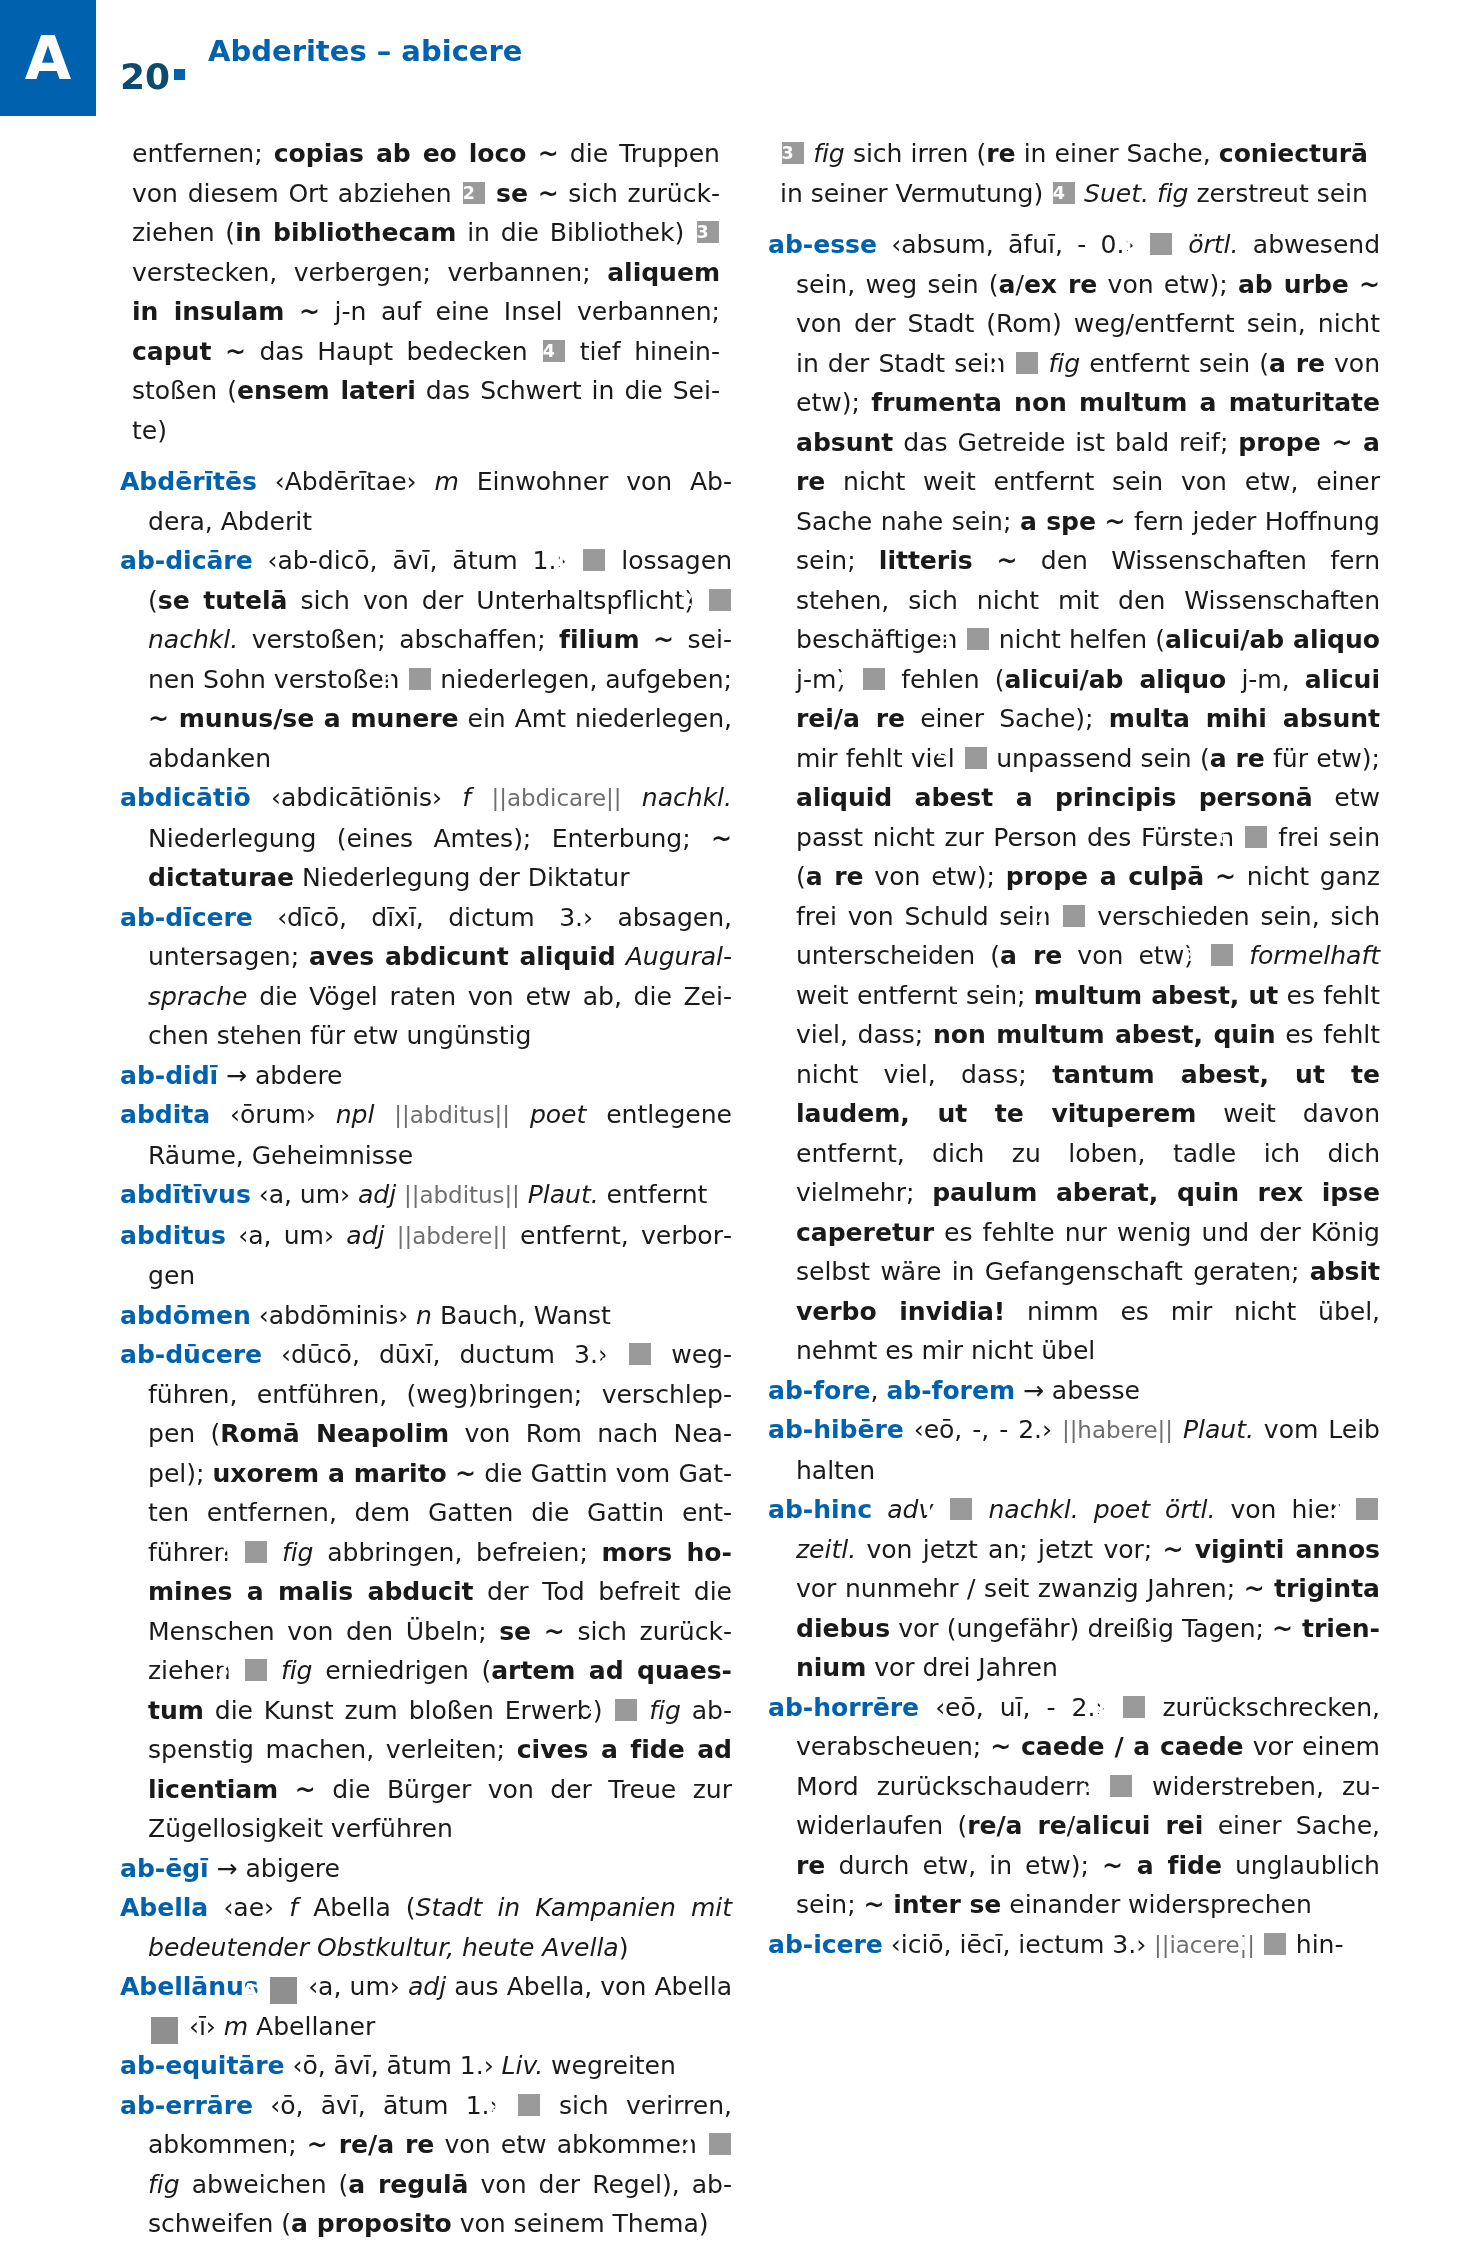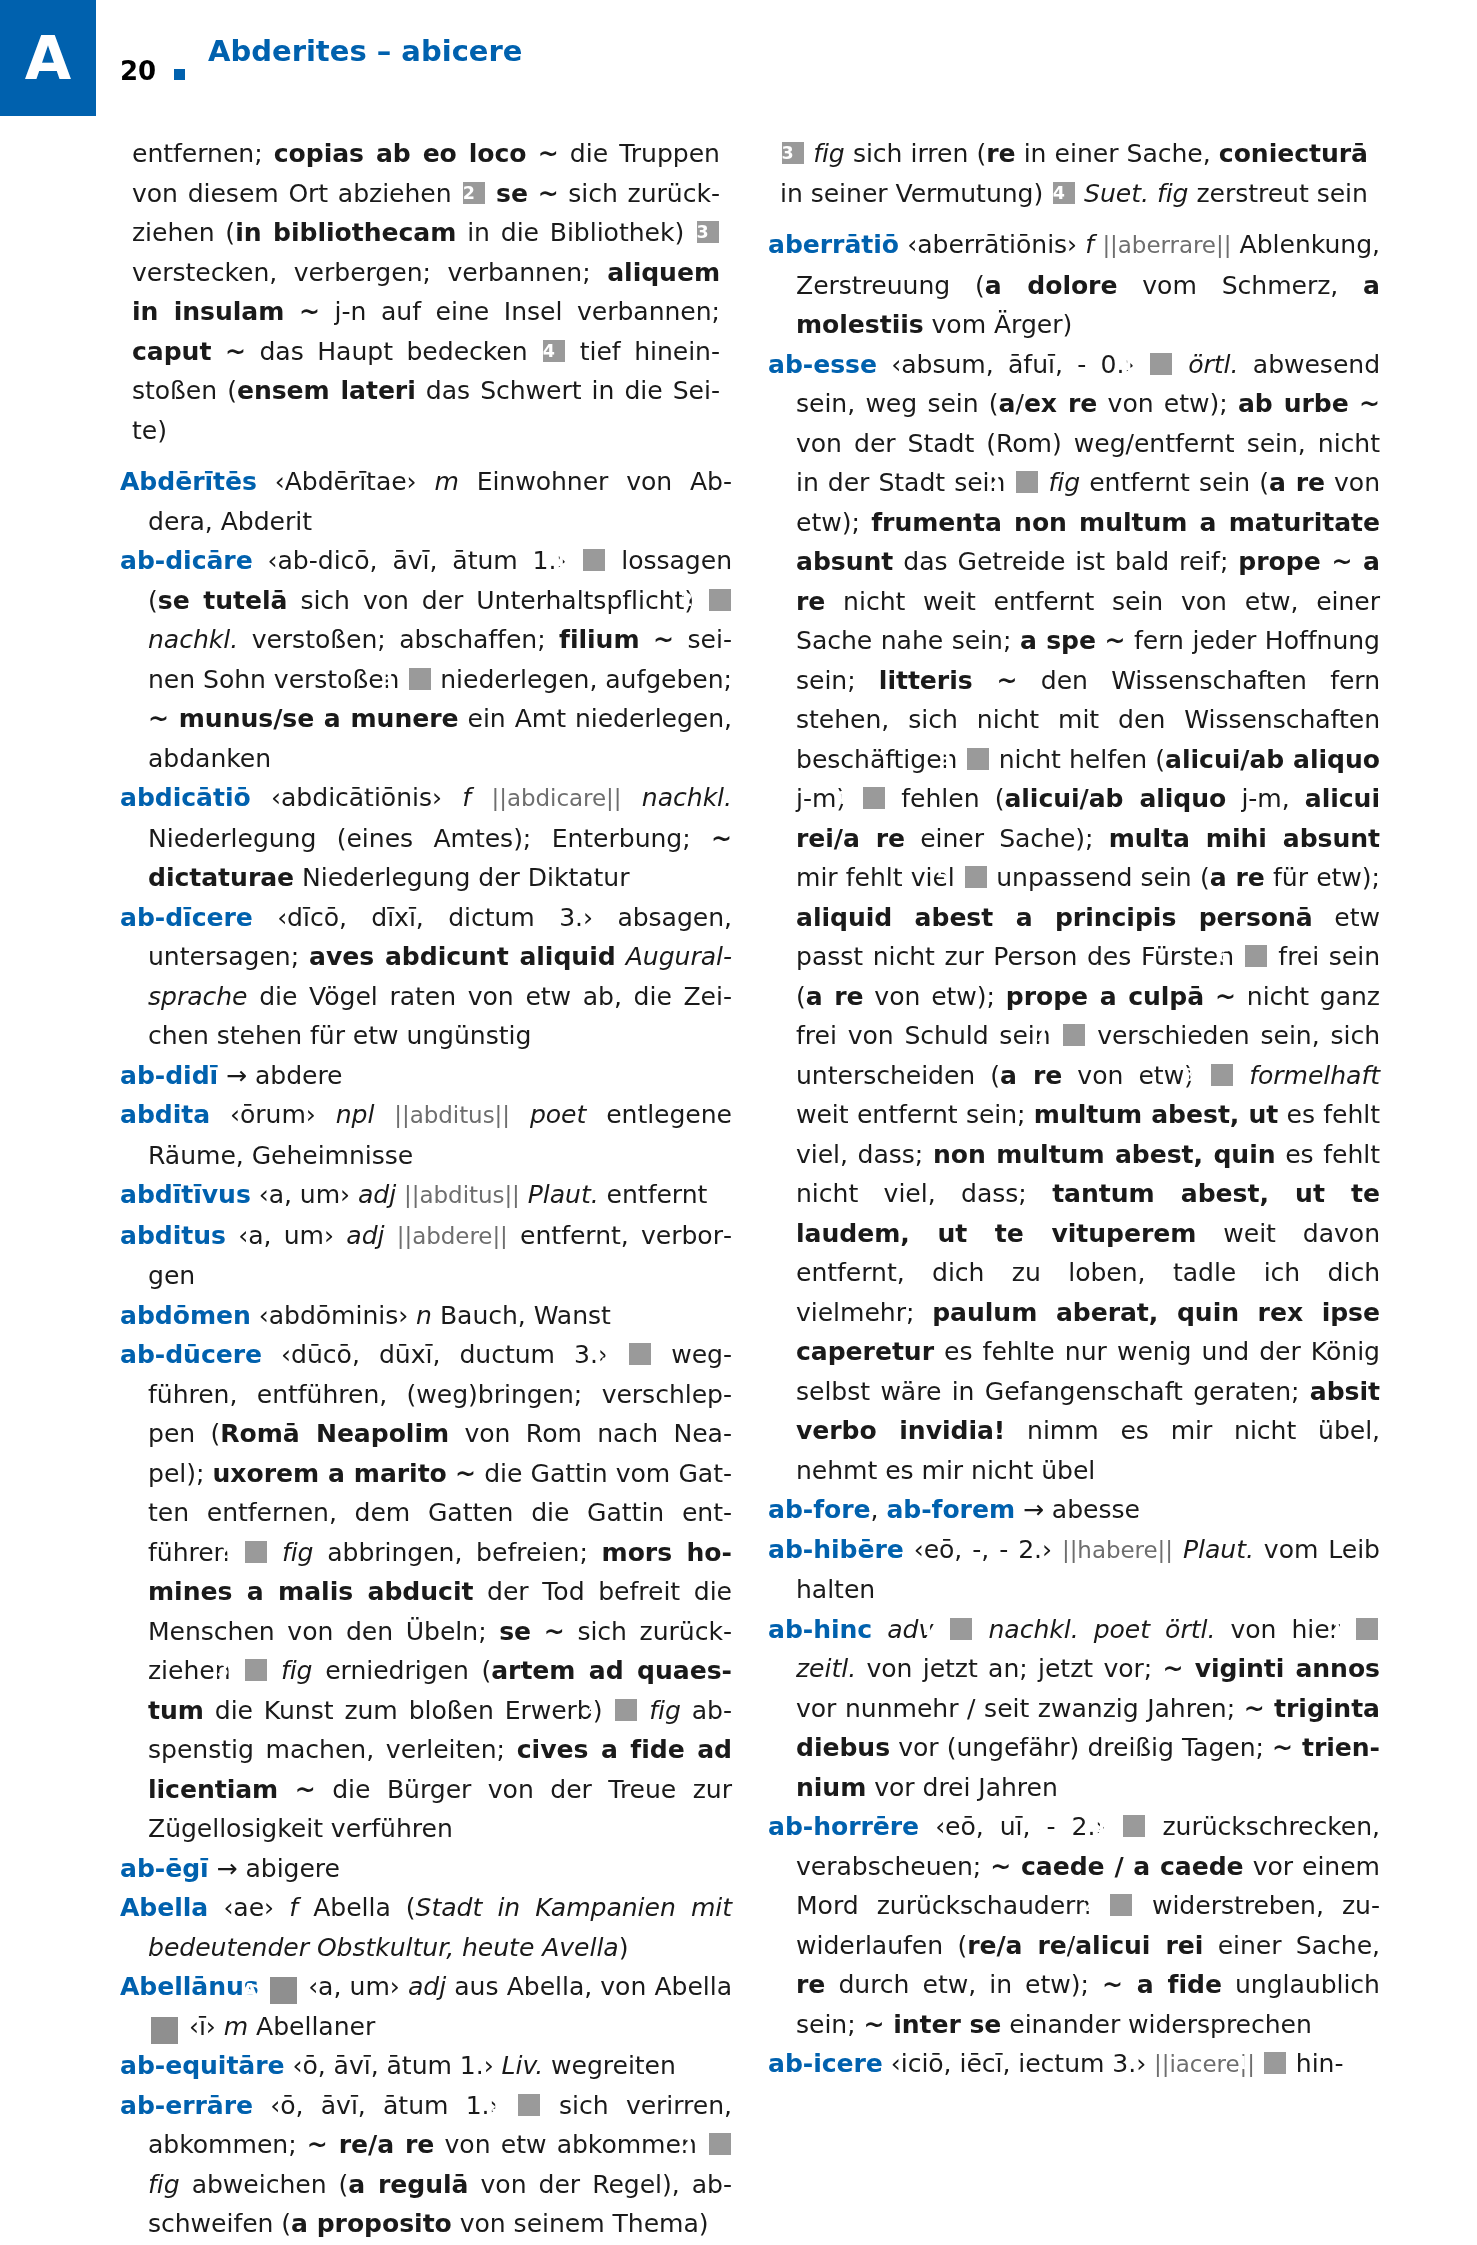--- a/index.html
+++ b/index.html
@@ -33,23 +33,23 @@
     font-weight: 700;
     display: flex;
     align-items: center;
     justify-content: center;
     letter-spacing: 0;
   }
   #page-number {
     position: absolute;
     left: 120px;
     top: 56px;
-    font-size: 26px;
+    font-size: 36px;
     font-weight: 700;
-    color: #000000;
+    color: #0c4a6e;
   }
   #header-bullet {
     position: absolute;
     left: 174px;
     top: 69px;
     width: 11px;
     height: 11px;
     background: #0061ae;
   }
   #header-range {
@@ -160,21 +160,20 @@
       <p class="entry"><span class="hw">abdōmen</span> ‹abdōminis› <span class="i">n</span> Bauch, Wanst</p>
       <p class="entry"><span class="hw">ab-dūcere</span> ‹dūcō, dūxī, ductum 3.› <span class="num">1</span> weg­führen, entführen, (weg)bringen; verschlep­pen (<span class="b">Romā Neapolim</span> von Rom nach Nea­pel); <span class="b">uxorem a marito</span> <span class="b">~</span> die Gattin vom Gat­ten entfernen, dem Gatten die Gattin ent­führen <span class="num">2</span> <span class="i">fig</span> abbringen, befreien; <span class="b">mors ho­mines a malis abducit</span> der Tod befreit die Menschen von den Übeln; <span class="b">se</span> <span class="b">~</span> sich zurück­ziehen <span class="num">3</span> <span class="i">fig</span> erniedrigen (<span class="b">artem ad quaes­tum</span> die Kunst zum bloßen Erwerb) <span class="num">4</span> <span class="i">fig</span> ab­spenstig machen, verleiten; <span class="b">cives a fide ad licentiam</span> <span class="b">~</span> die Bürger von der Treue zur Zügellosigkeit verführen</p>
       <p class="entry"><span class="hw">ab-ēgī</span> → abigere</p>
       <p class="entry"><span class="hw">Abella</span> ‹ae› <span class="i">f</span> Abella (<span class="i">Stadt in Kampanien mit bedeutender Obstkultur, heute Avella</span>)</p>
       <p class="entry"><span class="hw">Abellānus</span> <span class="alpha">A</span> ‹a, um› <span class="i">adj</span> aus Abella, von Abella <span class="alpha">B</span> ‹ī› <span class="i">m</span> Abellaner</p>
       <p class="entry"><span class="hw">ab-equitāre</span> ‹ō, āvī, ātum 1.› <span class="i">Liv.</span> wegreiten</p>
       <p class="entry"><span class="hw">ab-errāre</span> ‹ō, āvī, ātum 1.› <span class="num">1</span> sich verirren, abkommen; <span class="b">~ re/a re</span> von etw abkommen <span class="num">2</span> <span class="i">fig</span> abweichen (<span class="b">a regulā</span> von der Regel), ab­schweifen (<span class="b">a proposito</span> von seinem Thema)</p>
     </div>
   <div class="column" id="col-right">
       <p class="cont"><span class="num">3</span> <span class="i">fig</span> sich irren (<span class="b">re</span> in einer Sache, <span class="b">coniecturā</span> in seiner Vermutung) <span class="num">4</span> <span class="i">Suet.</span> <span class="i">fig</span> zerstreut sein</p>
-      <p class="entry"><span class="hw">aberrātiō</span> ‹aberrātiōnis› <span class="i">f</span> <span class="etym">||aberrare||</span> Ablen­kung, Zerstreuung (<span class="b">a dolore</span> vom Schmerz, <span class="b">a molestiis</span> vom Ärger)</p>
       <p class="entry"><span class="hw">ab-esse</span> ‹absum, āfuī, - 0.› <span class="num">1</span> <span class="i">örtl.</span> abwesend sein, weg sein (<span class="b">a</span>/<span class="b">ex re</span> von etw); <span class="b">ab urbe</span> <span class="b">~</span> von der Stadt (Rom) weg/entfernt sein, nicht in der Stadt sein <span class="num">2</span> <span class="i">fig</span> entfernt sein (<span class="b">a re</span> von etw); <span class="b">frumenta non multum a maturitate absunt</span> das Getreide ist bald reif; <span class="b">prope ~ a re</span> nicht weit entfernt sein von etw, einer Sache nahe sein; <span class="b">a spe</span> <span class="b">~</span> fern jeder Hoff­nung sein; <span class="b">litteris ~</span> den Wissenschaften fern stehen, sich nicht mit den Wissenschaften beschäftigen <span class="num">3</span> nicht helfen (<span class="b">alicui/ab aliquo</span> j-m) <span class="num">4</span> fehlen (<span class="b">alicui/ab aliquo</span> j-m, <span class="b">alicui rei/a re</span> einer Sache); <span class="b">multa mihi absunt</span> mir fehlt viel <span class="num">5</span> unpassend sein (<span class="b">a re</span> für etw); <span class="b">ali­quid abest a principis personā</span> etw passt nicht zur Person des Fürsten <span class="num">6</span> frei sein (<span class="b">a re</span> von etw); <span class="b">prope a culpā</span> <span class="b">~</span> nicht ganz frei von Schuld sein <span class="num">7</span> verschieden sein, sich un­terscheiden (<span class="b">a re</span> von etw) <span class="num">8</span> <span class="i">formelhaft</span> weit entfernt sein; <span class="b">multum abest, ut</span> es fehlt viel, dass; <span class="b">non multum abest, quin</span> es fehlt nicht viel, dass; <span class="b">tantum abest, ut te laudem, ut te vituperem</span> weit davon entfernt, dich zu lo­ben, tadle ich dich vielmehr; <span class="b">paulum aberat, quin rex ipse caperetur</span> es fehlte nur wenig und der König selbst wäre in Gefangenschaft geraten; <span class="b">absit verbo invidia!</span> nimm es mir nicht übel, nehmt es mir nicht übel</p>
       <p class="entry"><span class="hw">ab-fore</span>, <span class="hw">ab-forem</span> → abesse</p>
       <p class="entry"><span class="hw">ab-hibēre</span> ‹eō, -, - 2.› <span class="etym">||habere||</span> <span class="i">Plaut.</span> vom Leib halten</p>
       <p class="entry"><span class="hw">ab-hinc</span> <span class="i">adv</span> <span class="num">1</span> <span class="i">nachkl. poet örtl.</span> von hier <span class="num">2</span> <span class="i">zeitl.</span> von jetzt an; jetzt vor; <span class="b">~ viginti annos</span> vor nunmehr / seit zwanzig Jahren; <span class="b">~ triginta diebus</span> vor (ungefähr) dreißig Tagen; <span class="b">~ trien­nium</span> vor drei Jahren</p>
       <p class="entry"><span class="hw">ab-horrēre</span> ‹eō, uī, - 2.› <span class="num">1</span> zurückschrecken, verabscheuen; <span class="b">~ caede / a caede</span> vor einem Mord zurückschaudern <span class="num">2</span> widerstreben, zu­widerlaufen (<span class="b">re/a re</span>/<span class="b">alicui rei</span> einer Sache, <span class="b">re</span> durch etw, in etw); <span class="b">~ a fide</span> unglaublich sein; <span class="b">~ inter se</span> einander widersprechen</p>
       <p class="entry"><span class="hw">ab-icere</span> ‹iciō, iēcī, iectum 3.› <span class="etym">||iacere||</span> <span class="num">1</span> hin-</p>
     </div>
 </div>
 
 </body></html>

